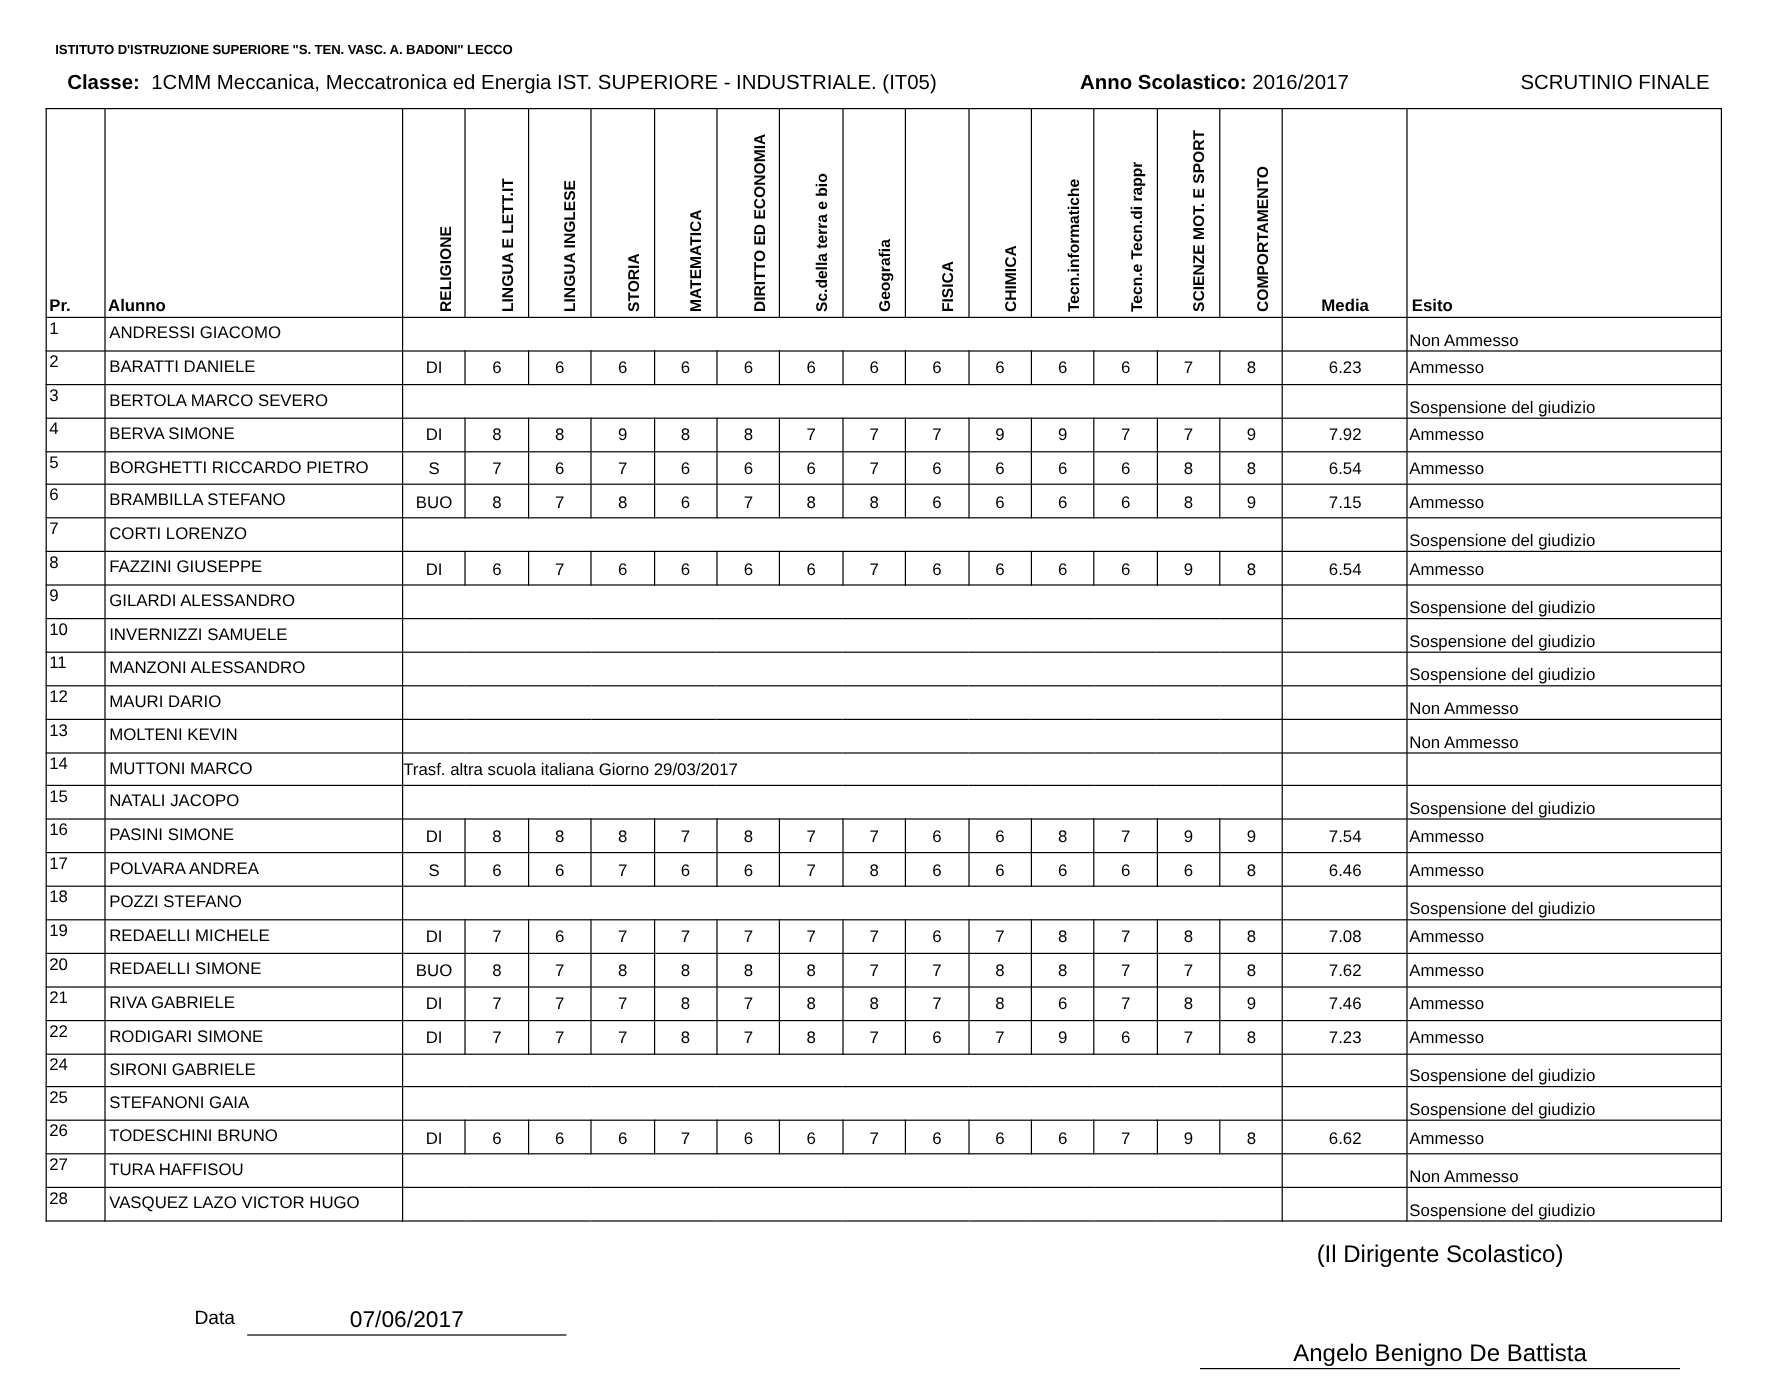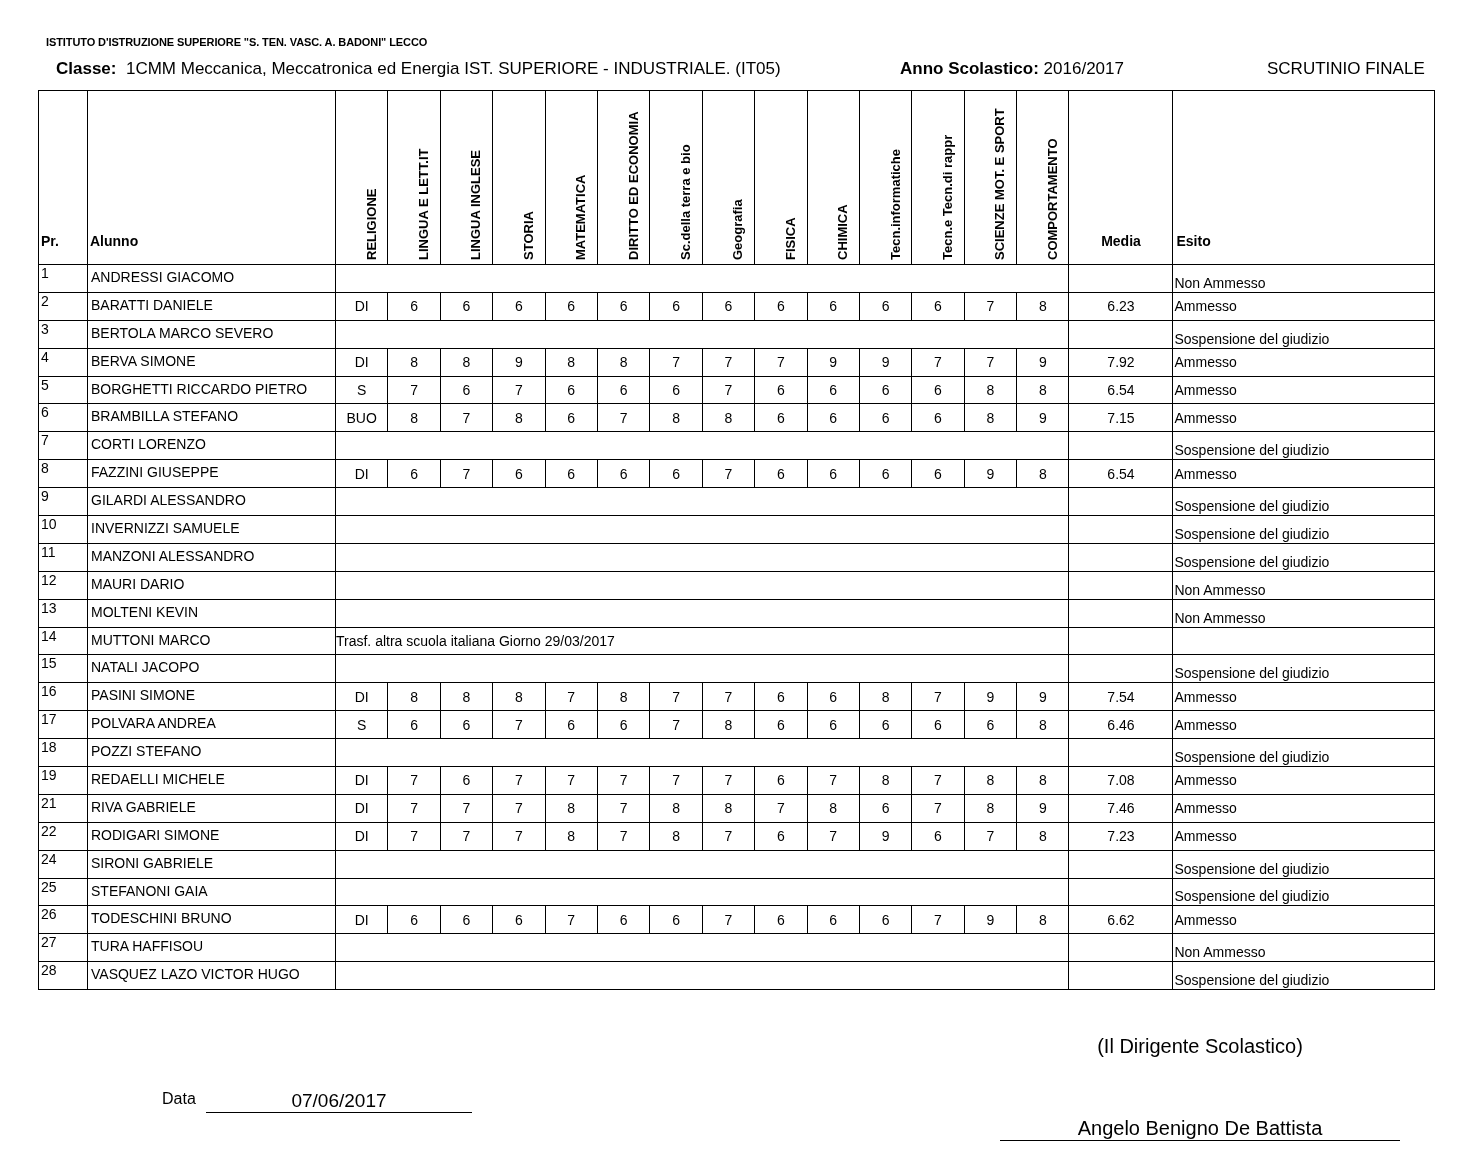--- a/index.html
+++ b/index.html
@@ -8,21 +8,21 @@
   .hdr-line { position:absolute; top:59px; font-size:17px; white-space:nowrap; }
   .hdr-line b { font-weight:bold; }
   .classe { left:56px; }
   .anno { left:900px; }
   .scrutinio { left:1267px; }
 
   table.grid { position:absolute; left:38px; top:90px; border-collapse:collapse; table-layout:fixed; width:1397px; }
   table.grid td, table.grid th { border:1.5px solid #000; padding:0; font-size:14px; font-weight:normal; overflow:hidden; white-space:nowrap; }
   table.grid tr.head th { height:173px; vertical-align:bottom; font-weight:bold; }
   .th-pr, .th-alunno { text-align:left; padding-left:2px !important; font-size:14px; }
-  .th-pr span, .th-alunno span, .th-media span, .th-esito span { display:block; margin-bottom:15px; }
+  .th-pr span, .th-alunno span, .th-media span, .th-esito span { display:block; margin-bottom:2px; }
   .th-media { text-align:center; }
   .th-esito { text-align:left; padding-left:3px !important; }
   .vert { position:relative; }
   .vert span { position:absolute; left:50%; bottom:4px; transform-origin:left bottom; transform:rotate(-90deg) translate(0, 50%); font-size:13px; font-weight:bold; white-space:nowrap; display:block; margin-left:9px; }
   table.grid tr.row td { height:26.9px; }
   td.pr { text-align:left; vertical-align:top; padding-left:2px !important; font-size:14px; line-height:16px; }
   td.name { text-align:left; padding-left:3px !important; font-size:14.5px; vertical-align:top; line-height:24px; }
   td.v { text-align:center; font-size:14px; }
   td.media { text-align:center; font-size:14px; }
   td.esito { text-align:left; padding-left:1px !important; font-size:14px; vertical-align:bottom; line-height:18px;margin-top:38px; }
@@ -353,20 +353,40 @@
         <td class="v">6</td>
         <td class="v">7</td>
         <td class="v">8</td>
         <td class="v">7</td>
         <td class="v">8</td>
         <td class="v">8</td>
         <td class="media">7.08</td>
         <td class="esito mid">Ammesso</td>
       </tr>
       <tr class="row">
+        <td class="pr">20</td>
+        <td class="name">REDAELLI SIMONE</td>
+        <td class="v">BUO</td>
+        <td class="v">8</td>
+        <td class="v">7</td>
+        <td class="v">8</td>
+        <td class="v">8</td>
+        <td class="v">8</td>
+        <td class="v">8</td>
+        <td class="v">7</td>
+        <td class="v">7</td>
+        <td class="v">8</td>
+        <td class="v">8</td>
+        <td class="v">7</td>
+        <td class="v">7</td>
+        <td class="v">8</td>
+        <td class="media">7.62</td>
+        <td class="esito mid">Ammesso</td>
+      </tr>
+      <tr class="row">
         <td class="pr">21</td>
         <td class="name">RIVA GABRIELE</td>
         <td class="v">DI</td>
         <td class="v">7</td>
         <td class="v">7</td>
         <td class="v">7</td>
         <td class="v">8</td>
         <td class="v">7</td>
         <td class="v">8</td>
         <td class="v">8</td>

